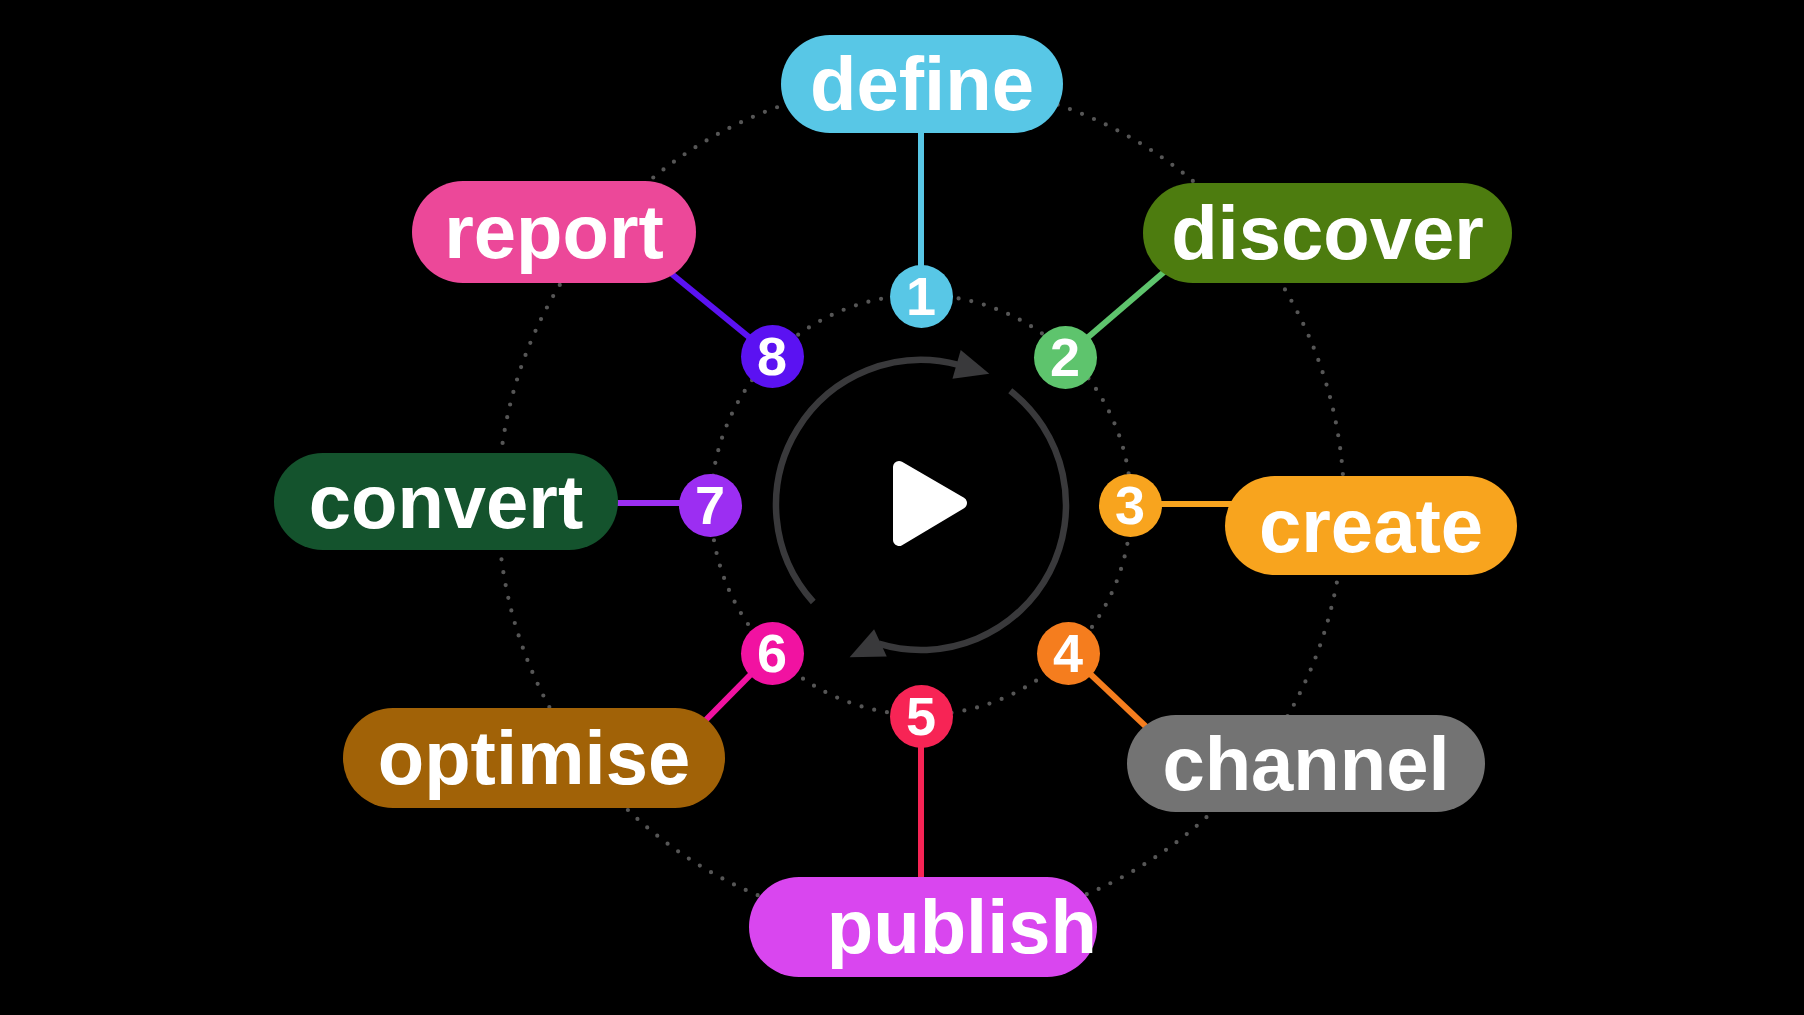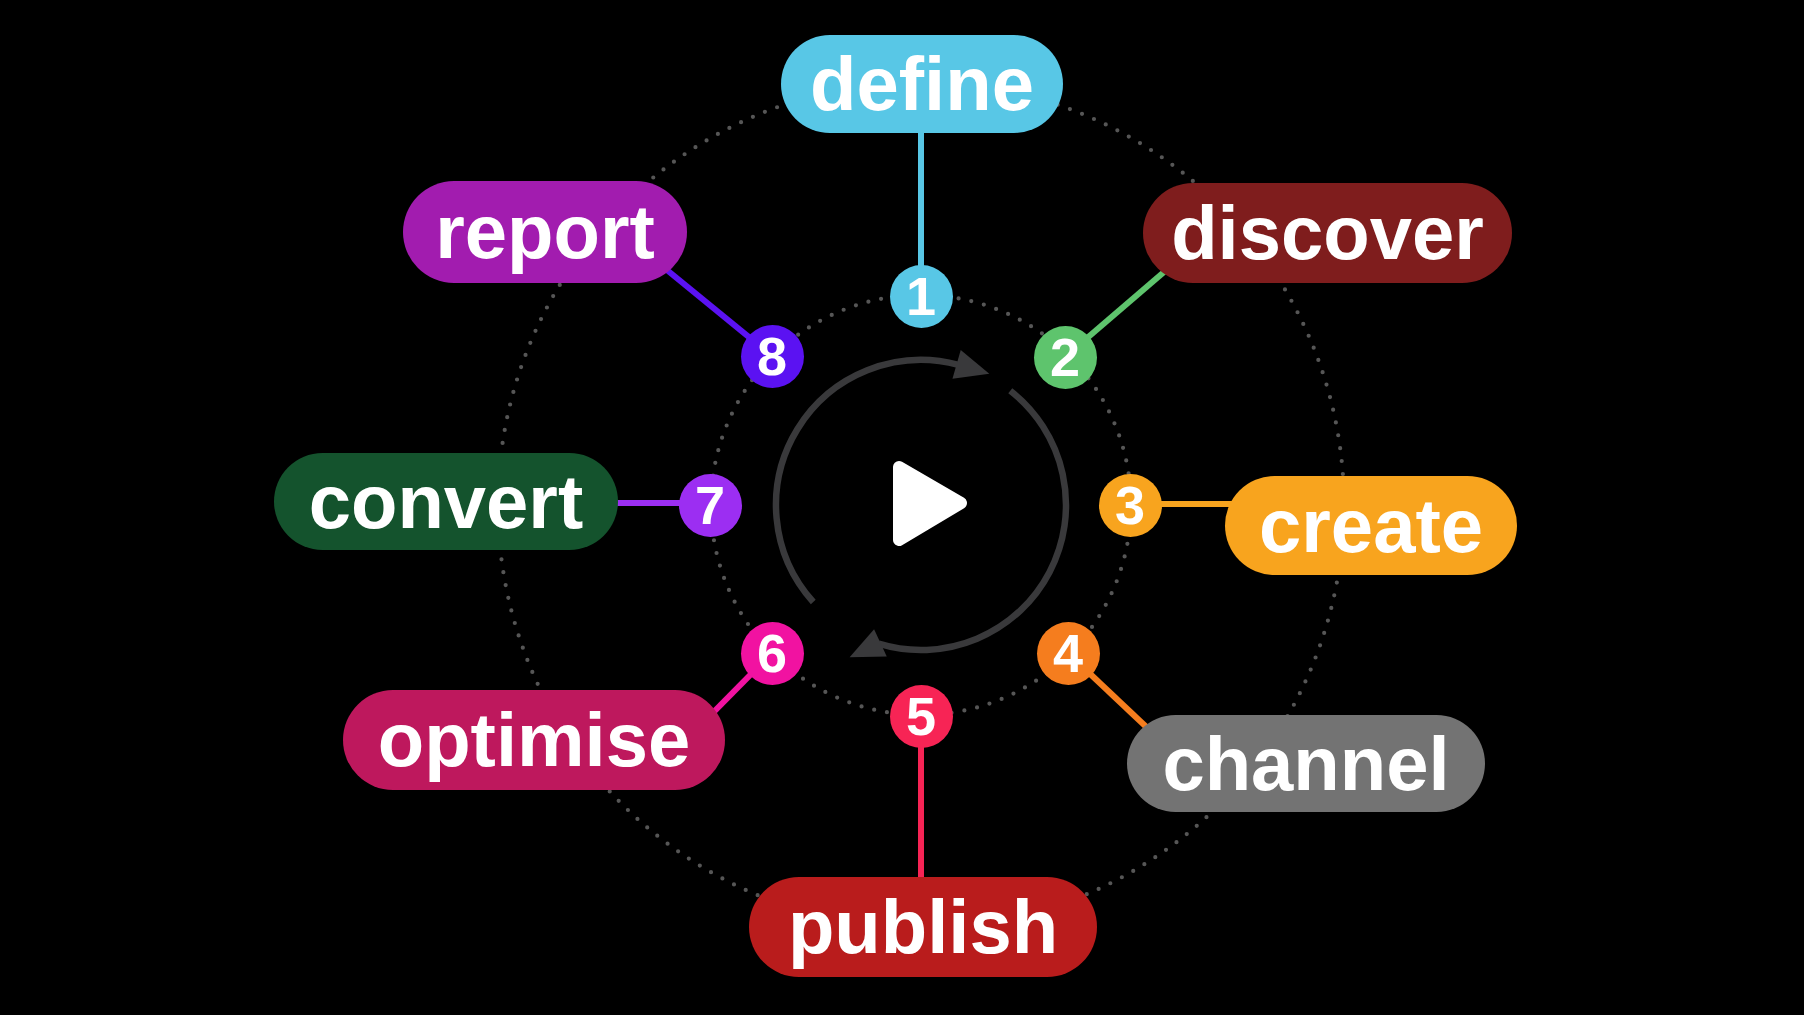--- a/index.html
+++ b/index.html
@@ -47,57 +47,57 @@
       </g>
       <path d="M 899 467 L 961 503 L 899 540 Z" fill="#ffffff" stroke="#ffffff" stroke-width="12" stroke-linejoin="round"></path>
     </svg>
   <div id="steps">
       <div class="pill" style="left: 781px; top: 35px; width: 282px; height: 98px; background: rgb(88, 199, 230); border-radius: 49px;">
         <span>define</span>
       </div>
       <div class="node" style="left: 889.5px; top: 264.5px; background: rgb(88, 199, 230);">
         <span>1</span>
       </div>
-      <div class="pill" style="left: 1143px; top: 183px; width: 369px; height: 100px; background: #7f1d1d; border-radius: 50px;">
+      <div class="pill" style="left: 1143px; top: 183px; width: 369px; height: 100px; background: #4d7c0f; border-radius: 50px;">
         <span>discover</span>
       </div>
       <div class="node" style="left: 1033.5px; top: 325.5px; background: rgb(94, 196, 109);">
         <span>2</span>
       </div>
       <div class="pill" style="left: 1225px; top: 476px; width: 292px; height: 99px; background: rgb(248, 164, 30); border-radius: 49.5px;">
         <span>create</span>
       </div>
       <div class="node" style="left: 1098.5px; top: 473.5px; background: rgb(248, 164, 30);">
         <span>3</span>
       </div>
       <div class="pill" style="left: 1127px; top: 715px; width: 358px; height: 97px; background: #737373; border-radius: 48.5px;">
         <span>channel</span>
       </div>
       <div class="node" style="left: 1036.5px; top: 621.5px; background: rgb(245, 125, 30);">
         <span>4</span>
       </div>
-      <div class="pill" style="left: 749px; top: 877px; width: 348px; height: 100px; background: #b91c1c; border-radius: 50px;">
+      <div class="pill" style="left: 749px; top: 877px; width: 348px; height: 100px; background: #d946ef; border-radius: 50px; justify-content: flex-end;">
         <span>publish</span>
       </div>
       <div class="node" style="left: 889.5px; top: 684.5px; background: rgb(247, 36, 85);">
         <span>5</span>
       </div>
-      <div class="pill" style="left: 343px; top: 690px; width: 382px; height: 100px; background: #be185d; border-radius: 50px;">
+      <div class="pill" style="left: 343px; top: 708px; width: 382px; height: 100px; background: #a16207; border-radius: 50px;">
         <span>optimise</span>
       </div>
       <div class="node" style="left: 740.5px; top: 621.5px; background: rgb(241, 18, 161);">
         <span>6</span>
       </div>
       <div class="pill" style="left: 274px; top: 453px; width: 344px; height: 97px; background: #14532d; border-radius: 48.5px;">
         <span>convert</span>
       </div>
       <div class="node" style="left: 678.5px; top: 473.5px; background: rgb(156, 46, 242);">
         <span>7</span>
       </div>
-      <div class="pill" style="left: 403px; top: 181px; width: 284px; height: 102px; background: #a21caf; border-radius: 51px;">
+      <div class="pill" style="left: 412px; top: 181px; width: 284px; height: 102px; background: #ec4899; border-radius: 51px;">
         <span>report</span>
       </div>
       <div class="node" style="left: 740.5px; top: 324.5px; background: rgb(91, 18, 242);">
         <span>8</span>
       </div>
     </div>
   <div class="play-hit" id="play-hit" style="left: 771px; top: 355px;"></div>
 </div>
 
 </body></html>

